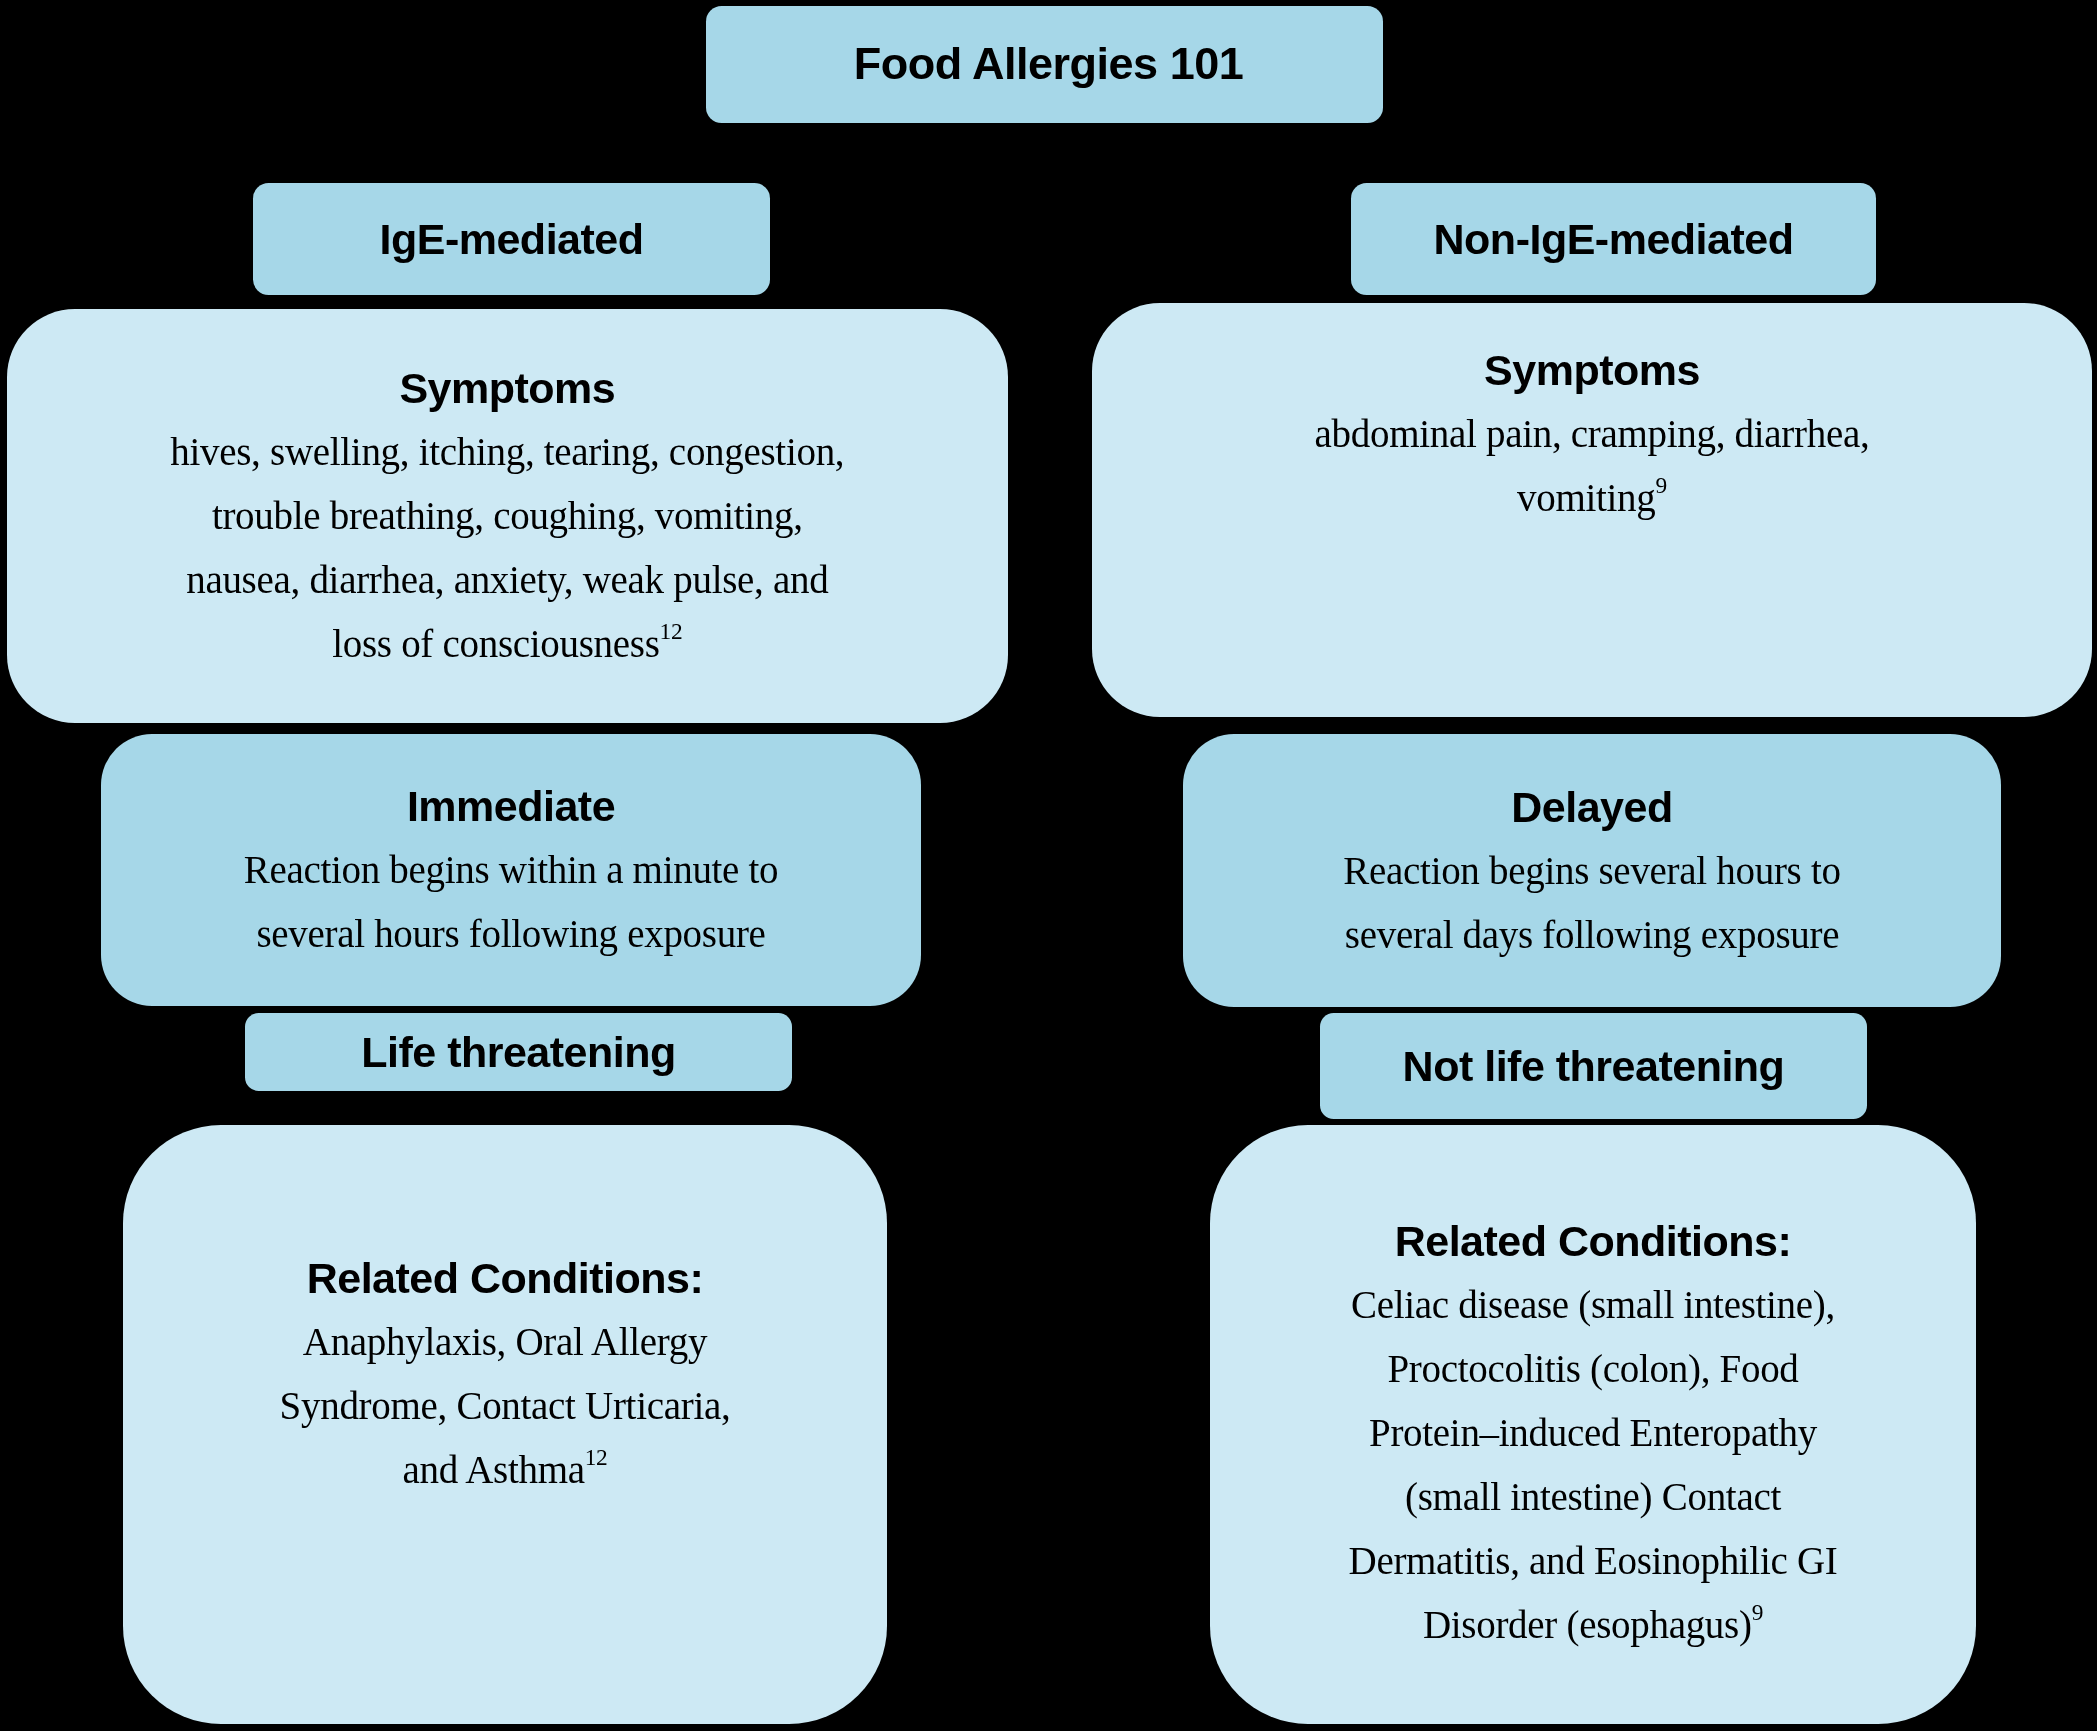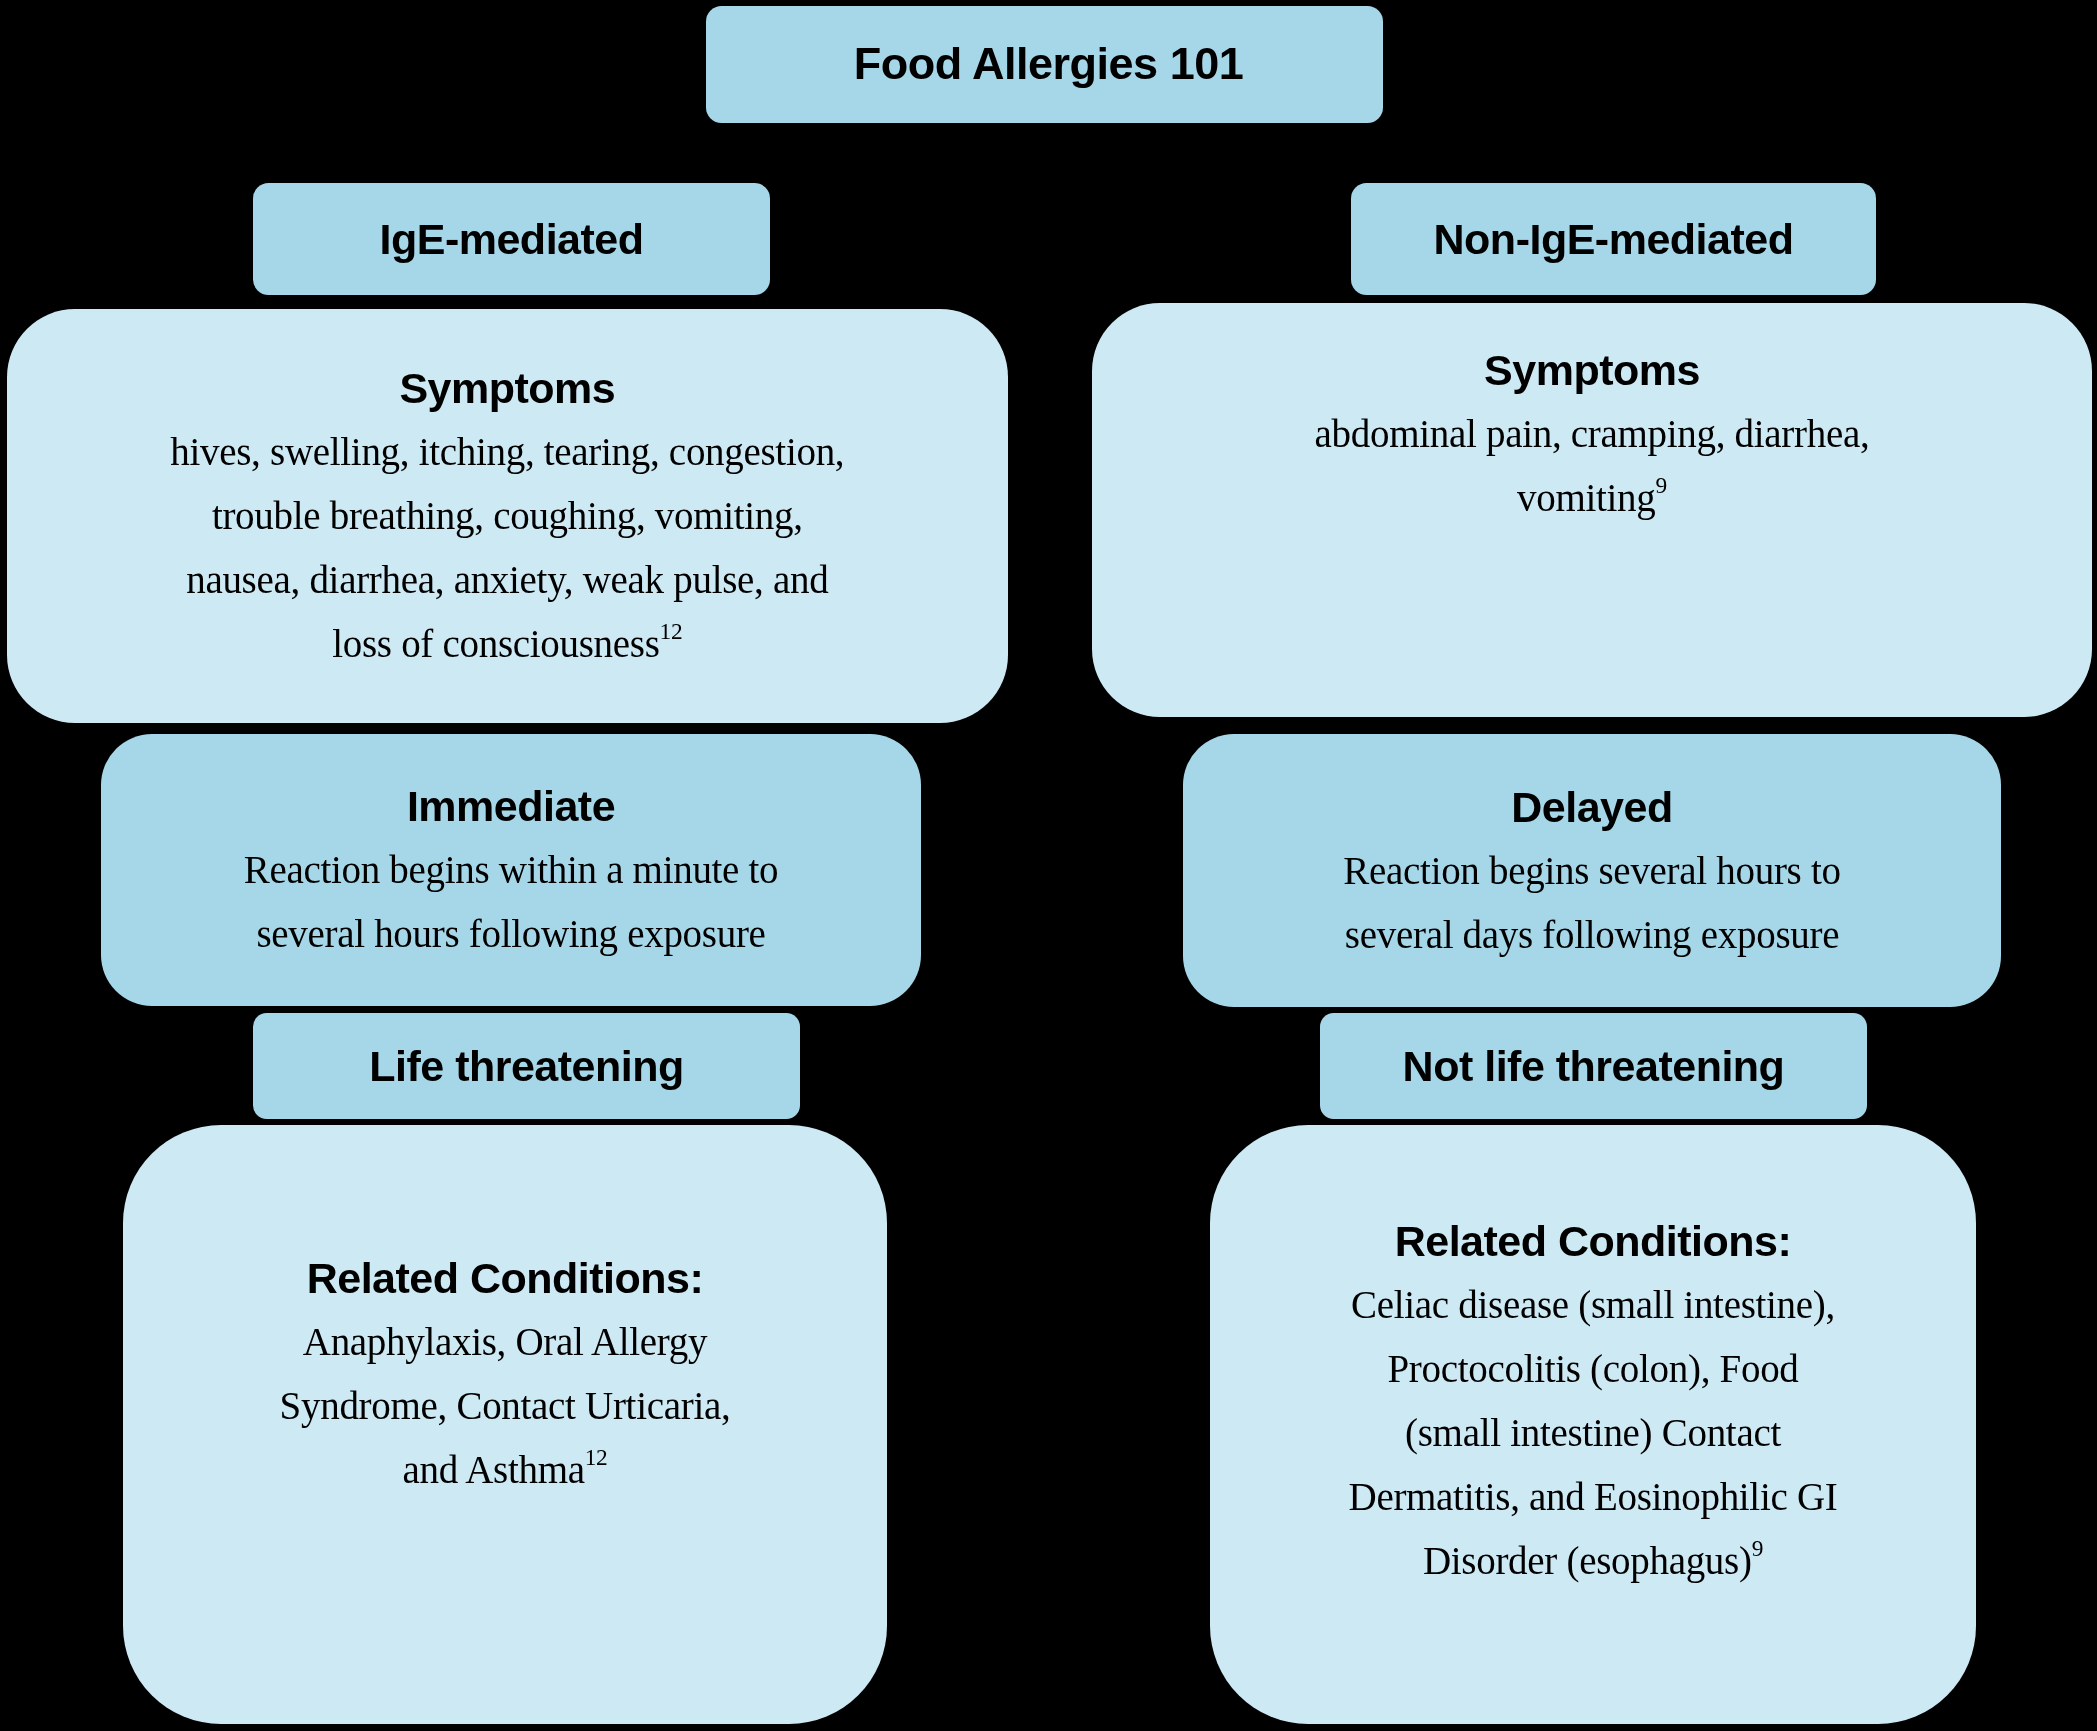--- a/index.html
+++ b/index.html
@@ -45,21 +45,21 @@
 </div>
 
 <div class="box dark" style="left:101px; top:734px; width:820px; height:272px; border-radius:51px;">
   <span class="sec-title">Immediate</span>
   <div class="body-text">
     <span class="line">Reaction begins within a minute to</span>
     <span class="line">several hours following exposure</span>
   </div>
 </div>
 
-<div class="box dark" style="left:253px; top:1013px; width:547px; height:106px; border-radius:13.7px;text-align:right;">
+<div class="box dark" style="left:245px; top:1013px; width:547px; height:78px; border-radius:13.7px;text-align:right;">
   <span class="head-text">Life threatening</span>
 </div>
 
 <div class="box light" style="left:123px; top:1125px; width:764px; height:599px; border-radius:98px; justify-content:flex-start; padding-top:121px;">
   <span class="sec-title">Related Conditions:</span>
   <div class="body-text">
     <span class="line">Anaphylaxis, Oral Allergy</span>
     <span class="line">Syndrome, Contact Urticaria,</span>
     <span class="line"><span>and Asthma</span><sup>12</sup></span>
   </div>
@@ -87,18 +87,19 @@
 
 <div class="box dark" style="left:1320px; top:1013px; width:547px; height:106px; border-radius:13.7px;">
   <span class="head-text">Not life threatening</span>
 </div>
 
 <div class="box light" style="left:1210px; top:1125px; width:766px; height:599px; border-radius:98px; justify-content:flex-start; padding-top:84px;">
   <span class="sec-title">Related Conditions:</span>
   <div class="body-text">
     <span class="line">Celiac disease (small intestine),</span>
     <span class="line">Proctocolitis (colon), Food</span>
+    <span class="line">Protein–induced Enteropathy</span>
     <span class="line">(small intestine) Contact</span>
     <span class="line">Dermatitis, and Eosinophilic GI</span>
     <span class="line"><span>Disorder (esophagus)</span><sup>9</sup></span>
   </div>
 </div>
 
 
 </body></html>

